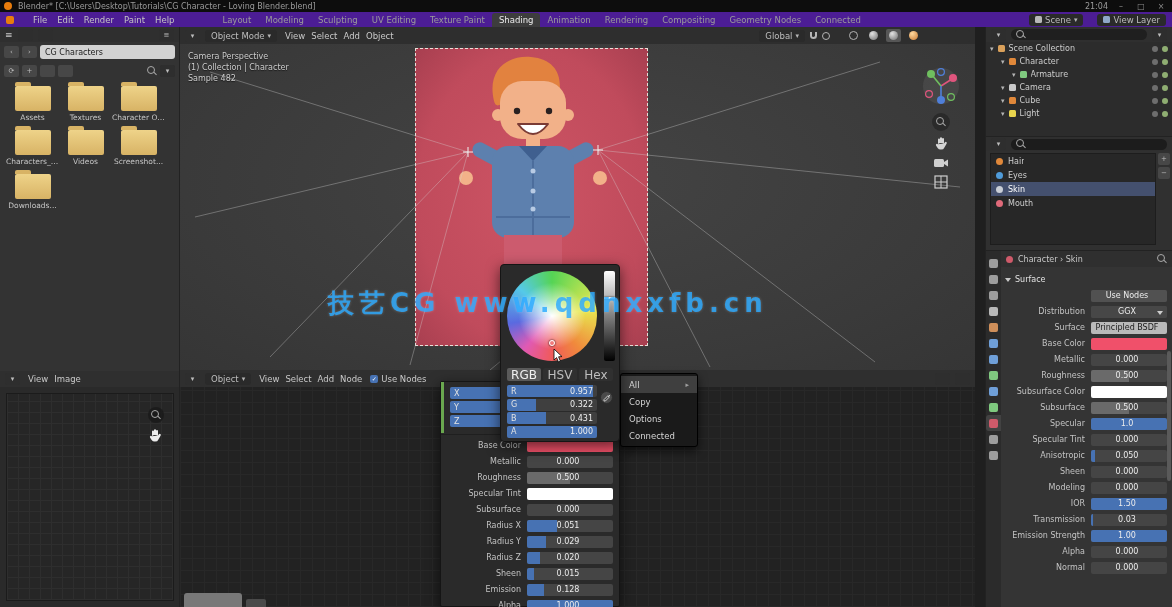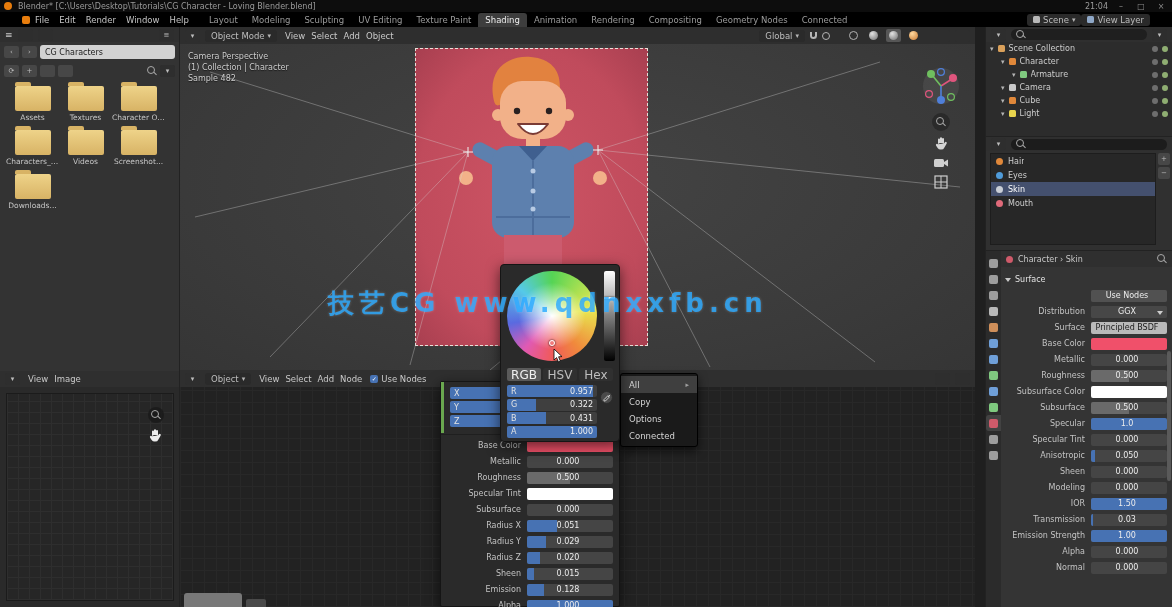--- a/index.html
+++ b/index.html
@@ -8,21 +8,21 @@
        font-family:"DejaVu Sans",sans-serif;font-size:9px;color:#cfcfcf;-webkit-font-smoothing:antialiased}
   .abs{position:absolute}
   .flex{display:flex;align-items:center}
   .sp{flex:1}
   .ellip{white-space:nowrap;overflow:hidden;text-overflow:ellipsis}
 
   
   .titlebar{left:0;top:0;width:1172px;height:12px;background:#0d0d0d;color:#9a9a9a;font-size:8px;padding:0 4px;gap:6px}
   .logo{width:8px;height:8px;border-radius:50%;background:#e87d0d;flex:none}
   .winbtn{width:14px;text-align:center;color:#8d8d8d;cursor:default}
-  .topbar{left:0;top:12px;width:1172px;height:15px;background:#000000;font-size:8.5px;padding:0 22px;gap:0}
+  .topbar{left:0;top:12px;width:1172px;height:15px;background:#4c1d95;font-size:8.5px;padding:0 6px;gap:14px}
   .menu{padding:1px 5px;border-radius:2px;color:#c4c4c4}
   .wtab{padding:2px 7px;border-radius:3px 3px 0 0;color:#9b9b9b;white-space:nowrap}
   .wtab.active{background:#3d3d3d;color:#ececec}
   .pill{display:flex;align-items:center;gap:3px;background:#2a2a2a;border-radius:3px;padding:1px 6px;color:#bdbdbd}
 
   
   .sq{width:15px;height:12px;background:#474747;border-radius:2px;display:inline-flex;align-items:center;justify-content:center;color:#bdbdbd;font-size:7px;flex:none}
   .sq.dark{background:#2e2e2e}
   .mag{position:relative;width:10px;height:10px;display:inline-block;flex:none}
   .mag::before{content:"";position:absolute;left:0;top:0;width:6px;height:6px;border:1.3px solid #a9a9a9;border-radius:50%}
@@ -103,21 +103,21 @@
     <span class="winbtn">□</span>
     <span class="winbtn">×</span>
   </div>
 
   <div class="abs flex topbar">
     <span class="logo" style="border-radius:2px"></span>
     <span class="flex">
         <span class="menu">File</span>
         <span class="menu">Edit</span>
         <span class="menu">Render</span>
-        <span class="menu">Window</span>
+        <span class="menu">Paint</span>
         <span class="menu">Help</span>
       </span>
     <span style="width:8px"></span>
     <span class="flex">
         <span class="wtab">Layout</span>
         <span class="wtab">Modeling</span>
         <span class="wtab">Sculpting</span>
         <span class="wtab">UV Editing</span>
         <span class="wtab">Texture Paint</span>
         <span class="wtab active">Shading</span>

